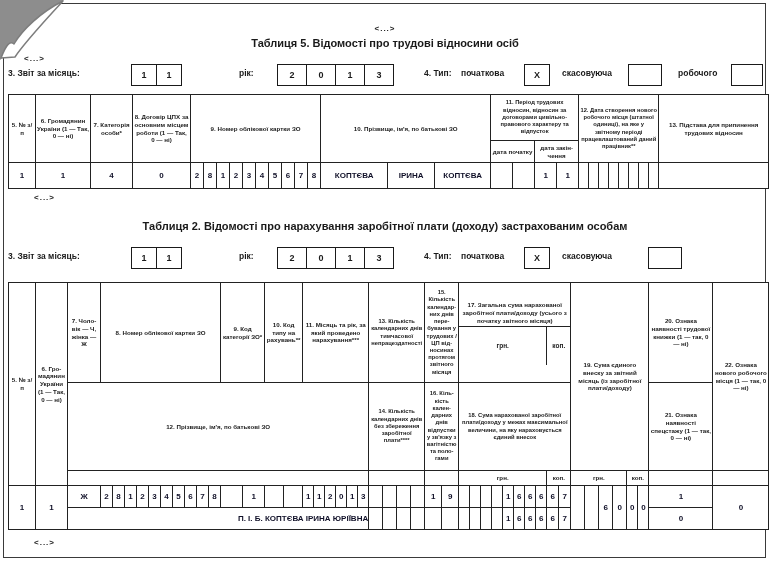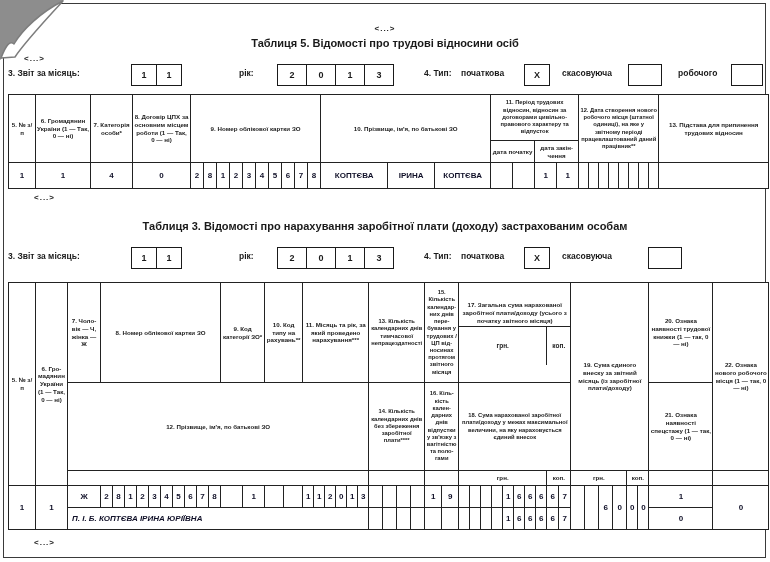--- a/index.html
+++ b/index.html
@@ -15,21 +15,21 @@
   .boxes{position:absolute;top:0;display:flex;}
   .box{width:24px;height:20px;border:1px solid #1a1a1a;border-left:none;display:flex;
        align-items:center;justify-content:center;font-size:9px;font-weight:bold;}
   .box.first{border-left:1px solid #1a1a1a;}
   .ybox{width:28px;}
   table{border-collapse:collapse;table-layout:fixed;position:absolute;left:8px;width:760px;z-index:2;background:#fff;}
   td{border:1px solid #222;text-align:center;vertical-align:middle;padding:0;overflow:hidden;}
   .hd{font-size:6.2px;font-weight:bold;line-height:1.25;padding:1px;}
   .hs{font-size:5.8px;}
   .dt{font-size:8px;font-weight:bold;color:#101028;}
-  .fio-l{text-align:left;padding-left:4px;font-style:italic;}
+  .fio-l{text-align:right;padding-left:4px;}
   .mwrap{display:flex;flex-direction:column;height:100%;}
   .mtitle{flex:1;display:flex;align-items:center;justify-content:center;font-size:6.2px;font-weight:bold;padding:1px;line-height:1.25;}
   .msub{display:flex;height:38px;border-top:1px solid #222;font-size:6.5px;font-weight:bold;}
   .msub>div{display:flex;align-items:center;justify-content:center;}
   .mh{width:87px;border-right:1px solid #222;}
   .mk{flex:1;}
 </style>
 </head>
 <body>
 
@@ -131,21 +131,21 @@
     <td class="dt"></td>
     <td class="dt"></td>
     <td class="dt"></td>
     <td class="dt"></td>
     <td class="dt"></td>
   </tr>
 </tbody>
   </table>
 
 <div class="mark" style="left:34px;top:193px">&lt;...&gt;</div>
-<div class="title" style="top:220px">Таблиця 3. Відомості про нарахування заробітної плати (доходу) застрахованим особам</div>
+<div class="title" style="top:220px">Таблиця 2. Відомості про нарахування заробітної плати (доходу) застрахованим особам</div>
 
 <div class="formrow" style="top:247px">
   <span class="flabel" style="left:8px">3. Звіт за місяць:</span>
   <span class="boxes" style="left:131px">
     <span class="box first">1</span>
     <span class="box">1</span>
   </span>
   <span class="flabel" style="left:239px">рік:</span>
   <span class="boxes" style="left:277px">
     <span class="box ybox first">2</span>

